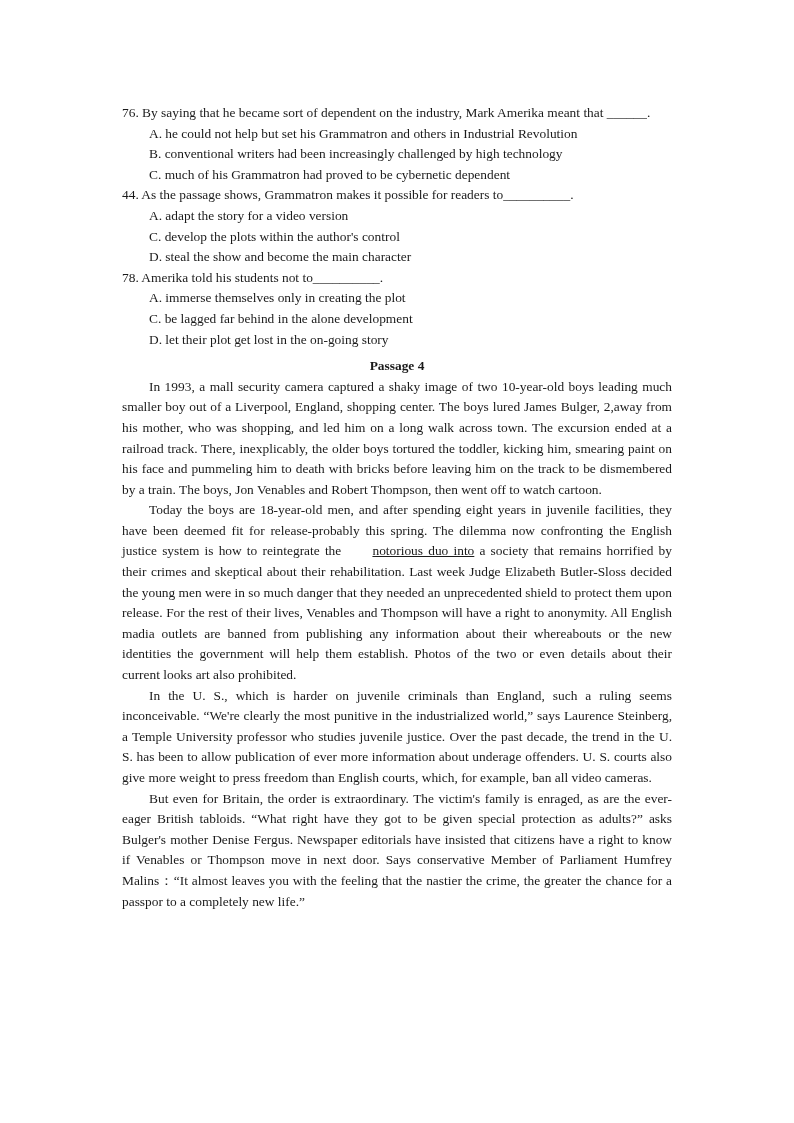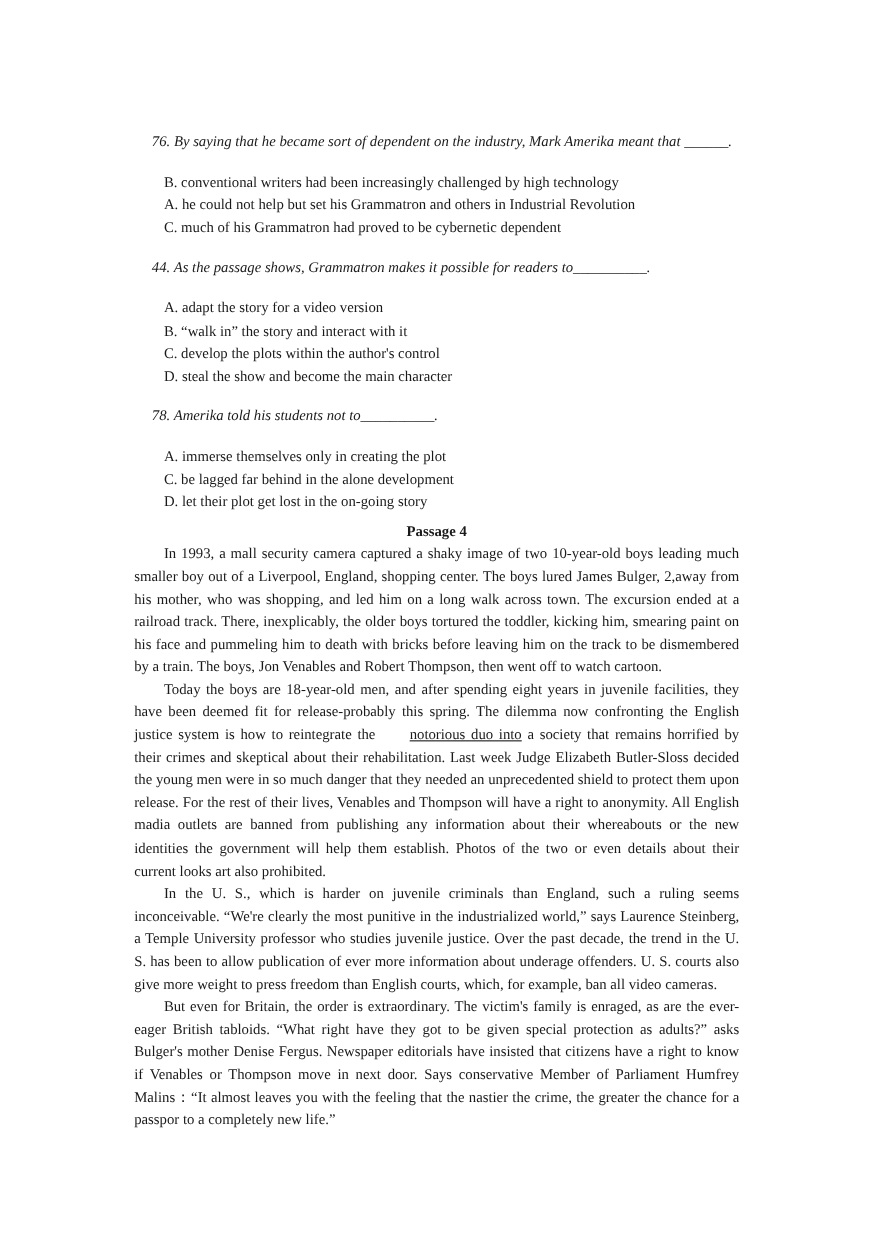--- a/index.html
+++ b/index.html
@@ -20,22 +20,21 @@
       position: absolute;
       left: 122px;
       top: 103px;
       width: 550px;
     }
     .line {
       line-height: 20.6px;
       white-space: nowrap;
     }
     .question {
-      margin: 16px;
-      font-style: italic;
+      margin: 0;
     }
     .option {
       padding-left: 27px;
     }
     .passage-title {
       font-weight: bold;
       line-height: 20.6px;
       margin-top: 6px;
       text-align: center;
     }
@@ -55,32 +54,31 @@
 </head>
 <body>
 
 <div class="page">
 
   <div>
     <div class="line question">
       <span>76.</span>
       <span>By saying that he became sort of dependent on the industry, Mark Amerika meant that ______.</span>
     </div>
+    <div class="line option">A. he could not help but set his Grammatron and others in Industrial Revolution</div>
     <div class="line option">B. conventional writers had been increasingly challenged by high technology</div>
-    <div class="line option">A. he could not help but set his Grammatron and others in Industrial Revolution</div>
     <div class="line option">C. much of his Grammatron had proved to be cybernetic dependent</div>
   </div>
 
   <div>
     <div class="line question">
       <span>44.</span>
       <span>As the passage shows, Grammatron makes it possible for readers to__________.</span>
     </div>
     <div class="line option">A. adapt the story for a video version</div>
-    <div class="line option">B. “walk in” the story and interact with it</div>
     <div class="line option">C. develop the plots within the author's control</div>
     <div class="line option">D. steal the show and become the main character</div>
   </div>
 
   <div>
     <div class="line question">
       <span>78.</span>
       <span>Amerika told his students not to__________.</span>
     </div>
     <div class="line option">A. immerse themselves only in creating the plot</div>

